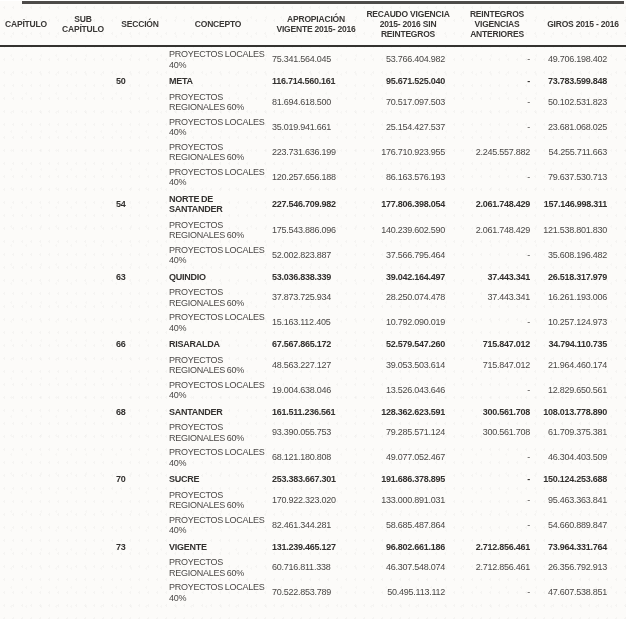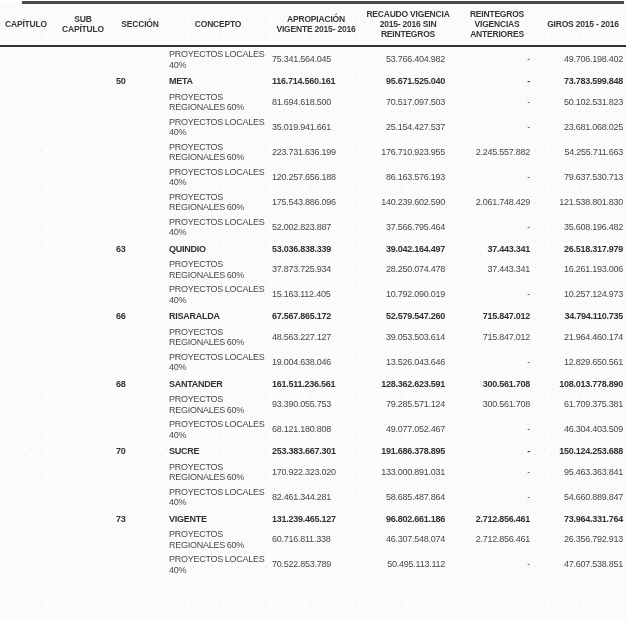--- a/index.html
+++ b/index.html
@@ -54,21 +54,21 @@
     word-spacing:-0.5px;
   }
   tbody tr.detail td{color:#4a4846;}
   tbody tr.section td{font-weight:700;color:#33312f;padding-top:4px;padding-bottom:3px;}
   td.cell-capitulo, td.cell-sub_capitulo{text-align:center;}
   td.cell-seccion{text-align:left;}
   td.cell-concepto{text-align:left;padding-left:3px;margin-top:40px;}
   td.cell-apropiacion{text-align:left;padding-right:5px;}
   td.cell-recaudo{text-align:right;padding-right:9px;}
   td.cell-reintegros{text-align:right;padding-right:10px;}
-  td.cell-giros{text-align:right;padding-right:3px;}
+  td.cell-giros{text-align:right;padding-right:19px;}
 </style>
 </head>
 <body>
 
 <div class="page">
   <div class="top-rule"></div>
   <table>
     <colgroup>
       <col class="c-cap">
         <col class="c-sub">
@@ -145,20 +145,30 @@
         <tr class="detail">
           <td class="cell-capitulo"></td>
           <td class="cell-sub_capitulo"></td>
           <td class="cell-seccion"></td>
           <td class="cell-concepto">PROYECTOS LOCALES 40%</td>
           <td class="cell-apropiacion">120.257.656.188</td>
           <td class="cell-recaudo">86.163.576.193</td>
           <td class="cell-reintegros">-</td>
           <td class="cell-giros">79.637.530.713</td>
         </tr>
+        <tr class="section">
+          <td class="cell-capitulo"></td>
+          <td class="cell-sub_capitulo"></td>
+          <td class="cell-seccion">54</td>
+          <td class="cell-concepto">NORTE DE SANTANDER</td>
+          <td class="cell-apropiacion">227.546.709.982</td>
+          <td class="cell-recaudo">177.806.398.054</td>
+          <td class="cell-reintegros">2.061.748.429</td>
+          <td class="cell-giros">157.146.998.311</td>
+        </tr>
         <tr class="detail">
           <td class="cell-capitulo"></td>
           <td class="cell-sub_capitulo"></td>
           <td class="cell-seccion"></td>
           <td class="cell-concepto">PROYECTOS REGIONALES 60%</td>
           <td class="cell-apropiacion">175.543.886.096</td>
           <td class="cell-recaudo">140.239.602.590</td>
           <td class="cell-reintegros">2.061.748.429</td>
           <td class="cell-giros">121.538.801.830</td>
         </tr>

